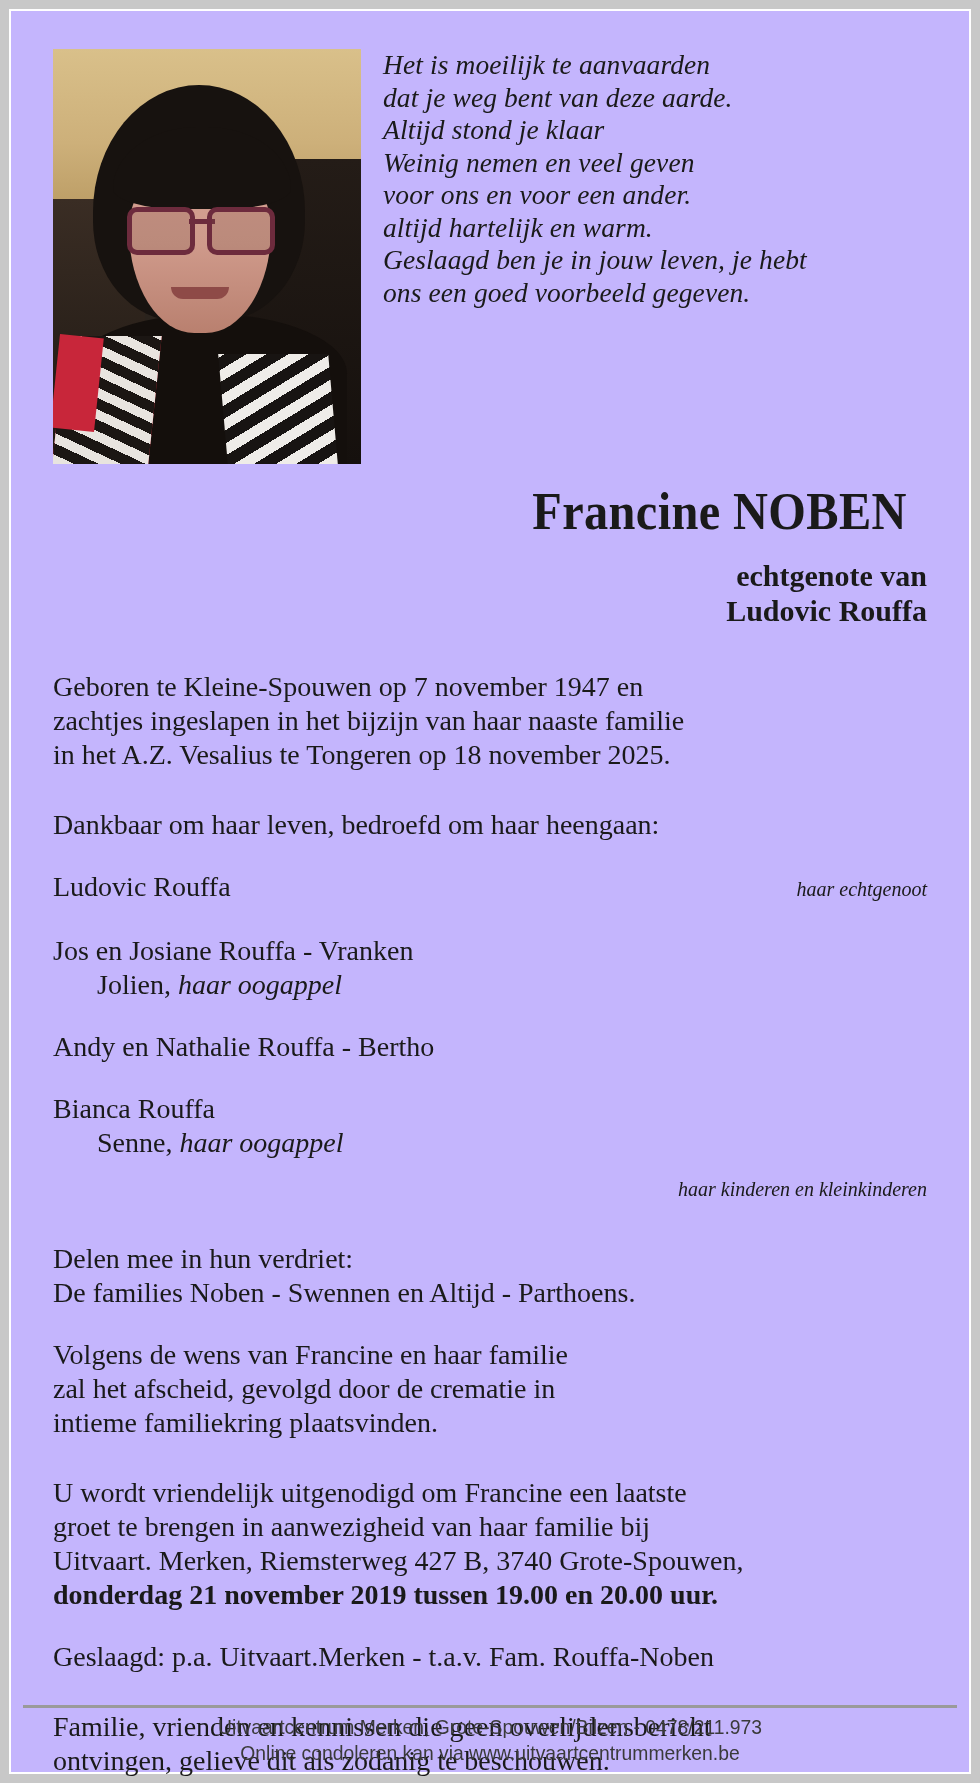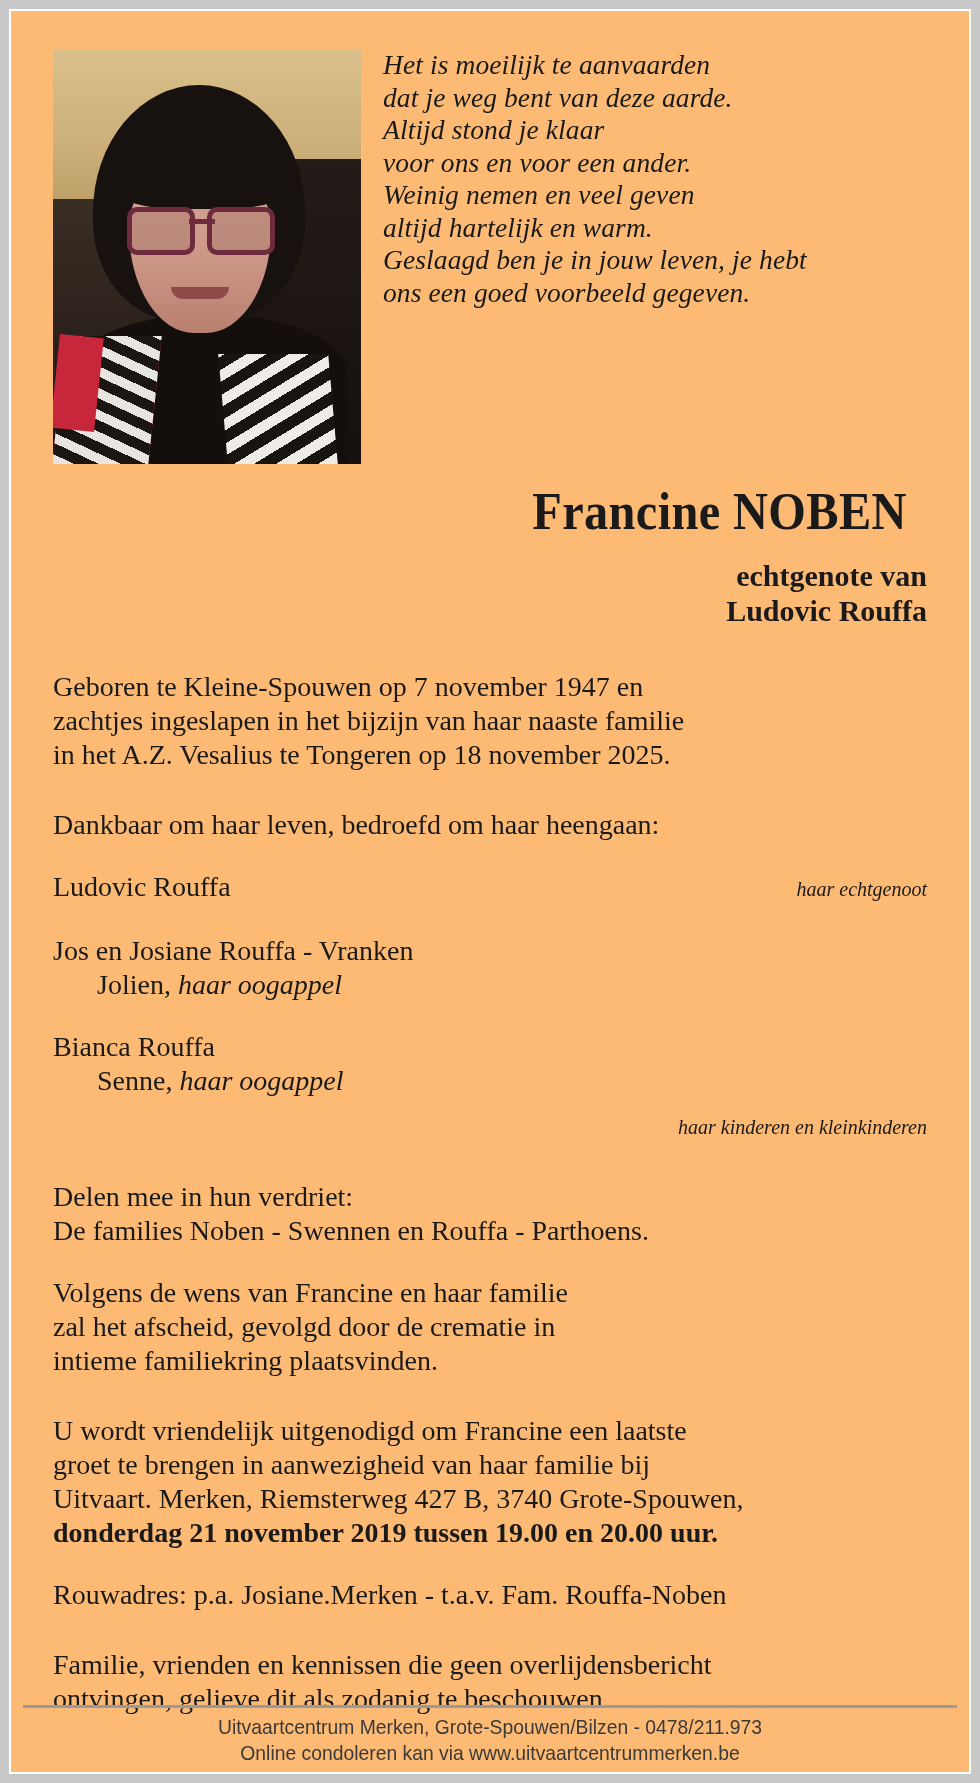--- a/index.html
+++ b/index.html
@@ -22,21 +22,21 @@
     height: 1783px;
     background: #ffffff;
     border: 9px solid #c8c8c8;
     padding: 0;
   }
   .card-inner {
     position: relative;
     box-sizing: border-box;
     width: 100%;
     height: 100%;
-    background: #fdba74;
+    background: #c4b5fd;
     border: 2px solid #ffffff;
     padding: 0 42px;
   }
 
   
   .top-block {
     display: flex;
     align-items: flex-start;
     padding-top: 38px;
   }
@@ -254,22 +254,22 @@
           <div class="bridge"></div>
           <div class="lens r"></div>
         </div>
         <div class="mouth"></div>
       </div>
 
       <div class="poem">
         <div class="poem-line">Het is moeilijk te aanvaarden</div>
         <div class="poem-line">dat je weg bent van deze aarde.</div>
         <div class="poem-line">Altijd stond je klaar</div>
+        <div class="poem-line">Weinig nemen en veel geven</div>
         <div class="poem-line">voor ons en voor een ander.</div>
-        <div class="poem-line">Weinig nemen en veel geven</div>
         <div class="poem-line">altijd hartelijk en warm.</div>
         <div class="poem-line">Geslaagd ben je in jouw leven, je hebt</div>
         <div class="poem-line">ons een goed voorbeeld gegeven.</div>
       </div>
     </div>
 
     <div class="name-block">
       <div class="deceased-name">Francine NOBEN</div>
       <div class="spouse-label">echtgenote van</div>
       <div class="spouse-name">Ludovic Rouffa</div>
@@ -288,47 +288,50 @@
       <div class="para gap-md row-split">
         <span>Ludovic Rouffa</span>
         <span class="right-note">haar echtgenoot</span>
       </div>
 
       <div class="para gap-md">
         <div>Jos en Josiane Rouffa - Vranken</div>
         <div class="indent"><span>Jolien,</span> <span class="italic">haar oogappel</span></div>
       </div>
 
+      <div class="para gap-md">
+        <div>Andy en Nathalie Rouffa - Bertho</div>
+      </div>
 
       <div class="para gap-md">
         <div>Bianca Rouffa</div>
         <div class="indent"><span>Senne,</span> <span class="italic">haar oogappel</span></div>
       </div>
 
       <div class="right-note gap-sm" style="margin-top:12px">haar kinderen en kleinkinderen</div>
 
       <div class="para gap-lg">
         <div>Delen mee in hun verdriet:</div>
-        <div>De families Noben - Swennen en Rouffa - Parthoens.</div>
+        <div>De families Noben - Swennen en Altijd - Parthoens.</div>
       </div>
 
       <div class="para gap-md">
         <div>Volgens de wens van Francine en haar familie</div>
         <div>zal het afscheid, gevolgd door de crematie in</div>
         <div>intieme familiekring plaatsvinden.</div>
       </div>
 
       <div class="para gap-lg">
         <div>U wordt vriendelijk uitgenodigd om Francine een laatste</div>
         <div>groet te brengen in aanwezigheid van haar familie bij</div>
         <div>Uitvaart. Merken, Riemsterweg 427 B, 3740 Grote-Spouwen,</div>
         <div class="bold">donderdag 21 november 2019 tussen 19.00 en 20.00 uur.</div>
       </div>
 
-      <div class="para gap-md">Rouwadres: p.a. Josiane.Merken - t.a.v. Fam. Rouffa-Noben</div>
+      <div class="para gap-md">Geslaagd: p.a. Uitvaart.Merken - t.a.v. Fam. Rouffa-Noben</div>
 
       <div class="para center gap-lg">
         <div>Familie, vrienden en kennissen die geen overlijdensbericht</div>
         <div>ontvingen, gelieve dit als zodanig te beschouwen.</div>
       </div>
 
     </div>
 
     <div class="footer">
       <div class="footer-rule"></div>

